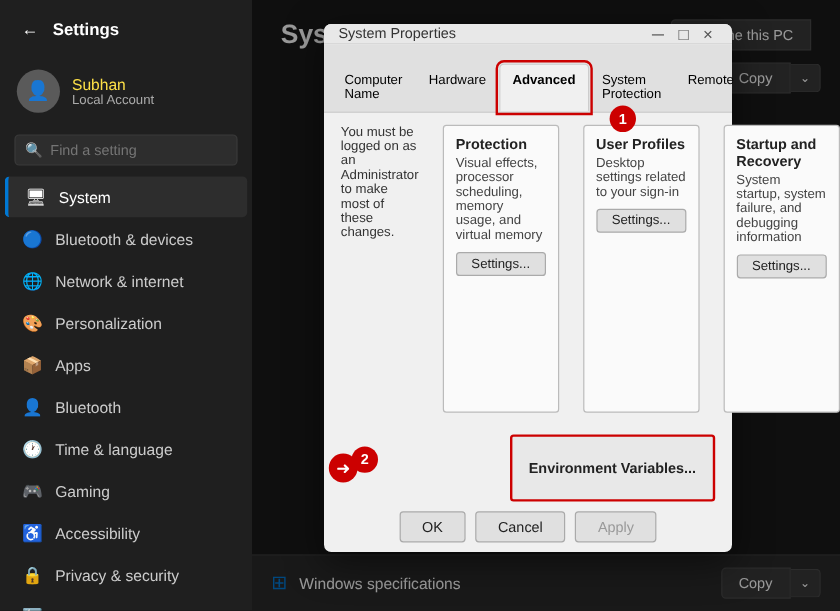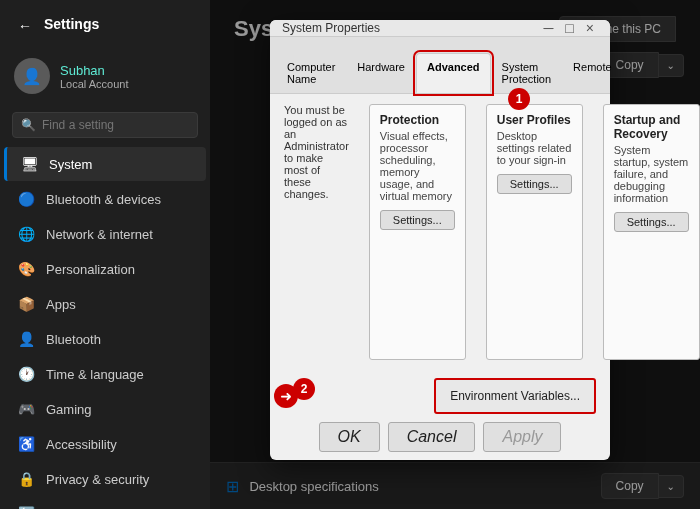--- a/index.html
+++ b/index.html
@@ -41,21 +41,21 @@
       width: 36px;
       height: 36px;
       background: #5a5a5a;
       border-radius: 50%;
       display: flex;
       align-items: center;
       justify-content: center;
       font-size: 16px;
       color: #ccc;
     }
-    .user-info .user-name { color: #5eead4; font-size: 13px; font-weight: 500; }
+    .user-info .user-name { color: #fde047; font-size: 13px; font-weight: 500; }
     .user-info .user-role { color: #aaa; font-size: 11px; }
     .search-bar {
       margin: 8px 12px;
       background: #2d2d2d;
       border: 1px solid #3a3a3a;
       border-radius: 4px;
       display: flex;
       align-items: center;
       padding: 5px 8px;
       gap: 6px;
@@ -216,36 +216,35 @@
       padding: 8px 14px;
       display: flex;
       flex-direction: column;
       gap: 8px;
     }
     .env-vars-row { display: flex; justify-content: flex-end; }
     .env-vars-btn {
       background: #e8e8e8;
       border: 2px solid #cc0000;
       border-radius: 3px;
-      padding: 9px 14px;
+      padding: 19px 14px;
       font-size: 12px;
       cursor: pointer;
       color: #222;
-      font-weight: 400;
+      font-weight: 700;
     }
     .dialog-buttons { display: flex; justify-content: center; gap: 8px; }
     .dlg-btn {
       background: #e0e0e0;
       border: 1px solid #aaa;
       border-radius: 3px;
       padding: 5px 18px;
-      font-size: 16px;
+      font-size: 12px;
       cursor: pointer;
       color: #222;
-      font-style: italic;
     }
     .dlg-btn.disabled { color: #999; }
 
     
     .step-badge {
       width: 22px;
       height: 22px;
       background: #cc0000;
       border-radius: 50%;
       color: #fff;
@@ -356,21 +355,21 @@
   <div style="padding: 0 16px;">
     <div class="copy-btn-top" style="justify-content:flex-end; display:flex; margin-bottom:6px;">
       <button class="copy-btn">Copy</button>
       <button class="copy-chevron">⌄</button>
     </div>
   </div>
 
   <div class="win-spec-bar">
     <div class="win-spec-left">
       <span class="win-spec-icon">⊞</span>
-      <span>Desktop specifications</span>
+      <span>Windows specifications</span>
     </div>
     <div class="copy-btn-top">
       <button class="copy-btn">Copy</button>
       <button class="copy-chevron">⌄</button>
     </div>
   </div>
 
   <div class="dialog-overlay">
     <div class="dialog" style="position:relative; margin-top:-30px; margin-left:-30px;">
 

